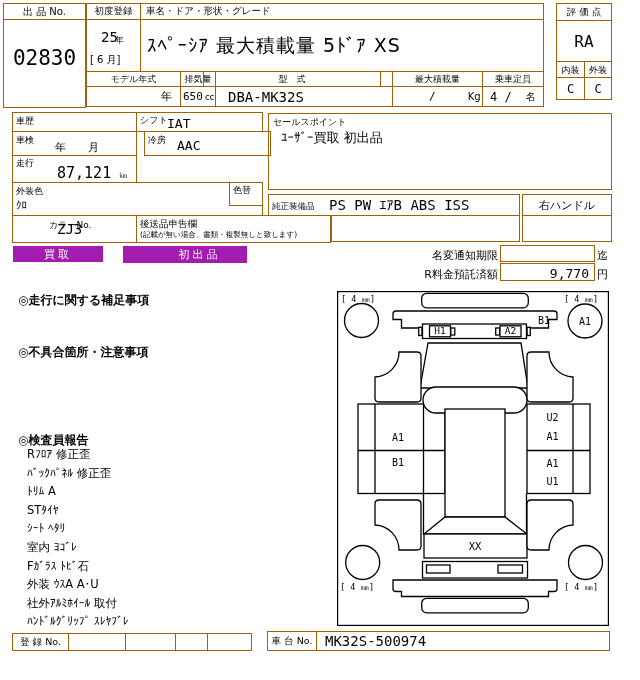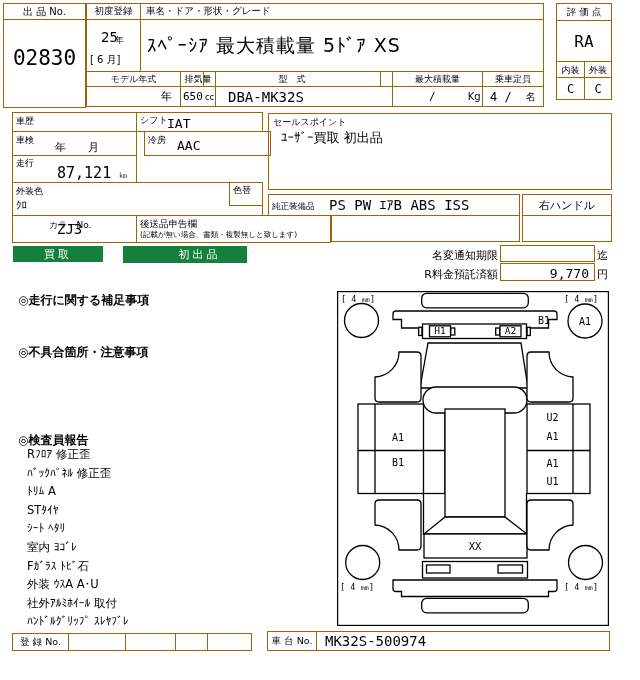--- a/index.html
+++ b/index.html
@@ -5,21 +5,21 @@
   html,body{margin:0;padding:0;background:#fff;}
   .sheet{position:relative;width:640px;height:680px;background:#fff;
          font-family:"DejaVu Sans",sans-serif;color:#000;overflow:hidden;}
   .abs{position:absolute;box-sizing:border-box;}
   .bx{border:1px solid #a16207;}
   .lbl{font-size:9px;line-height:10px;}
   .lbl10{font-size:10px;line-height:11px;}
   .mono{font-family:"DejaVu Sans Mono","Liberation Mono",monospace;}
   .cv{display:flex;align-items:center;}
   .cc{display:flex;align-items:center;justify-content:center;}
-  .badge{background:#15803d;color:#fff;display:flex;align-items:center;justify-content:center;
+  .badge{background:#a21caf;color:#fff;display:flex;align-items:center;justify-content:center;
          font-size:11px;letter-spacing:3px;}
   .sec{font-size:12px;font-weight:bold;}
   .insp-item{font-size:11.5px;line-height:18.6px;white-space:pre;}
   svg text{font-family:"DejaVu Sans Mono","Liberation Mono",monospace;fill:#000;stroke:none;}
 </style>
 </head>
 <body>
 
 <div class="sheet">
 

